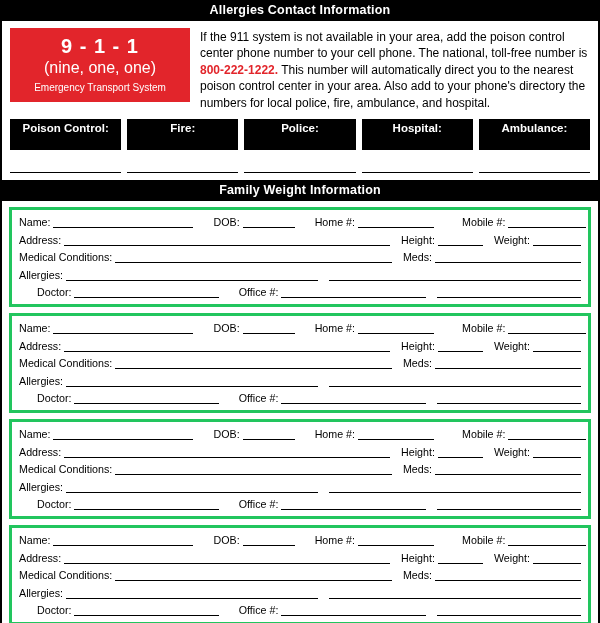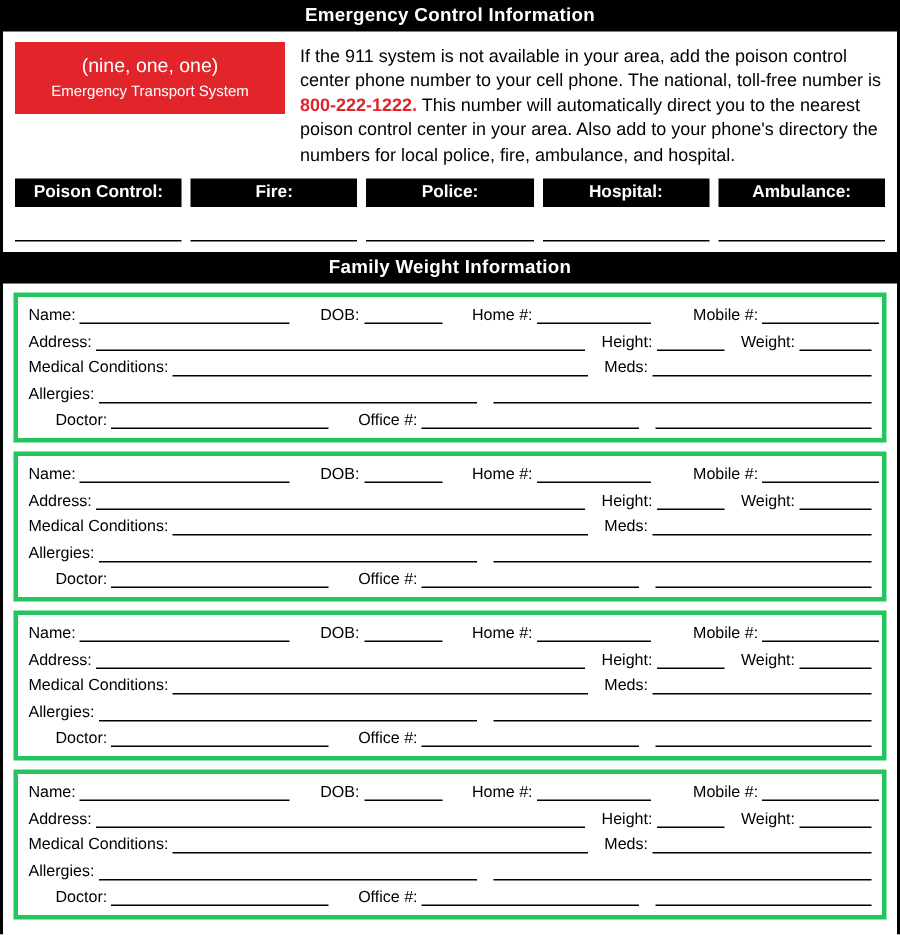--- a/index.html
+++ b/index.html
@@ -53,21 +53,21 @@
     box-sizing: border-box;
     margin-right: 10px;
   }
   .badge-911 .big {
     font-weight: bold;
     font-size: 20px;
     letter-spacing: 1px;
     line-height: 1.15;
   }
   .badge-911 .sub {
-    font-size: 13px;
+    font-size: 16px;
     margin-top: 1px;
   }
   .badge-911 .ets {
     font-weight: normal;
     font-size: 10px;
     margin-top: 5px;
     line-height: 1.2;
   }
   .emergency-text {
     font-size: 12px;
@@ -86,21 +86,21 @@
     padding: 4px 8px 0 8px;
     box-sizing: border-box;
   }
   .contact-cell {
     flex: 1;
     background: #000;
     color: #fff;
     font-weight: bold;
     font-size: 11.5px;
     text-align: center;
-    padding: 3px 0 4px 0;
+    padding: 3px 0 16px 0;
   }
   .contact-lines {
     display: flex;
     gap: 6px;
     padding: 0 8px 7px 8px;
     box-sizing: border-box;
   }
   .contact-lines .line {
     flex: 1;
     height: 22px;
@@ -149,24 +149,25 @@
   .fill.w-off   { flex: 1 1 auto; }
   .gap-sm { width: 11px; flex: 0 0 11px; }
   .gap-md { width: 20px; flex: 0 0 20px; }
   .gap-lg { width: 28px; flex: 0 0 28px; }
 </style>
 </head>
 <body>
 
 <div class="page">
 
-  <div class="section-bar">Emergency Control Information</div>
+  <div class="section-bar">Allergies Contact Information</div>
 
   <div class="emergency">
     <div class="badge-911">
+      <div class="big">9 - 1 - 1</div>
       <div class="sub">(nine, one, one)</div>
       <div class="ets">Emergency Transport System</div>
     </div>
     <div class="emergency-text">
       <span>If the 911 system is not available in your area, add the poison control center phone number to your cell phone. The national, toll-free number is </span><span class="phone-red">800-222-1222.</span><span> This number will automatically direct you to the nearest poison control center in your area. Also add to your phone's directory the numbers for local police, fire, ambulance, and hospital.</span>
     </div>
   </div>
 
   <div class="contact-row">
     <div class="contact-cell">Poison Control:</div>

